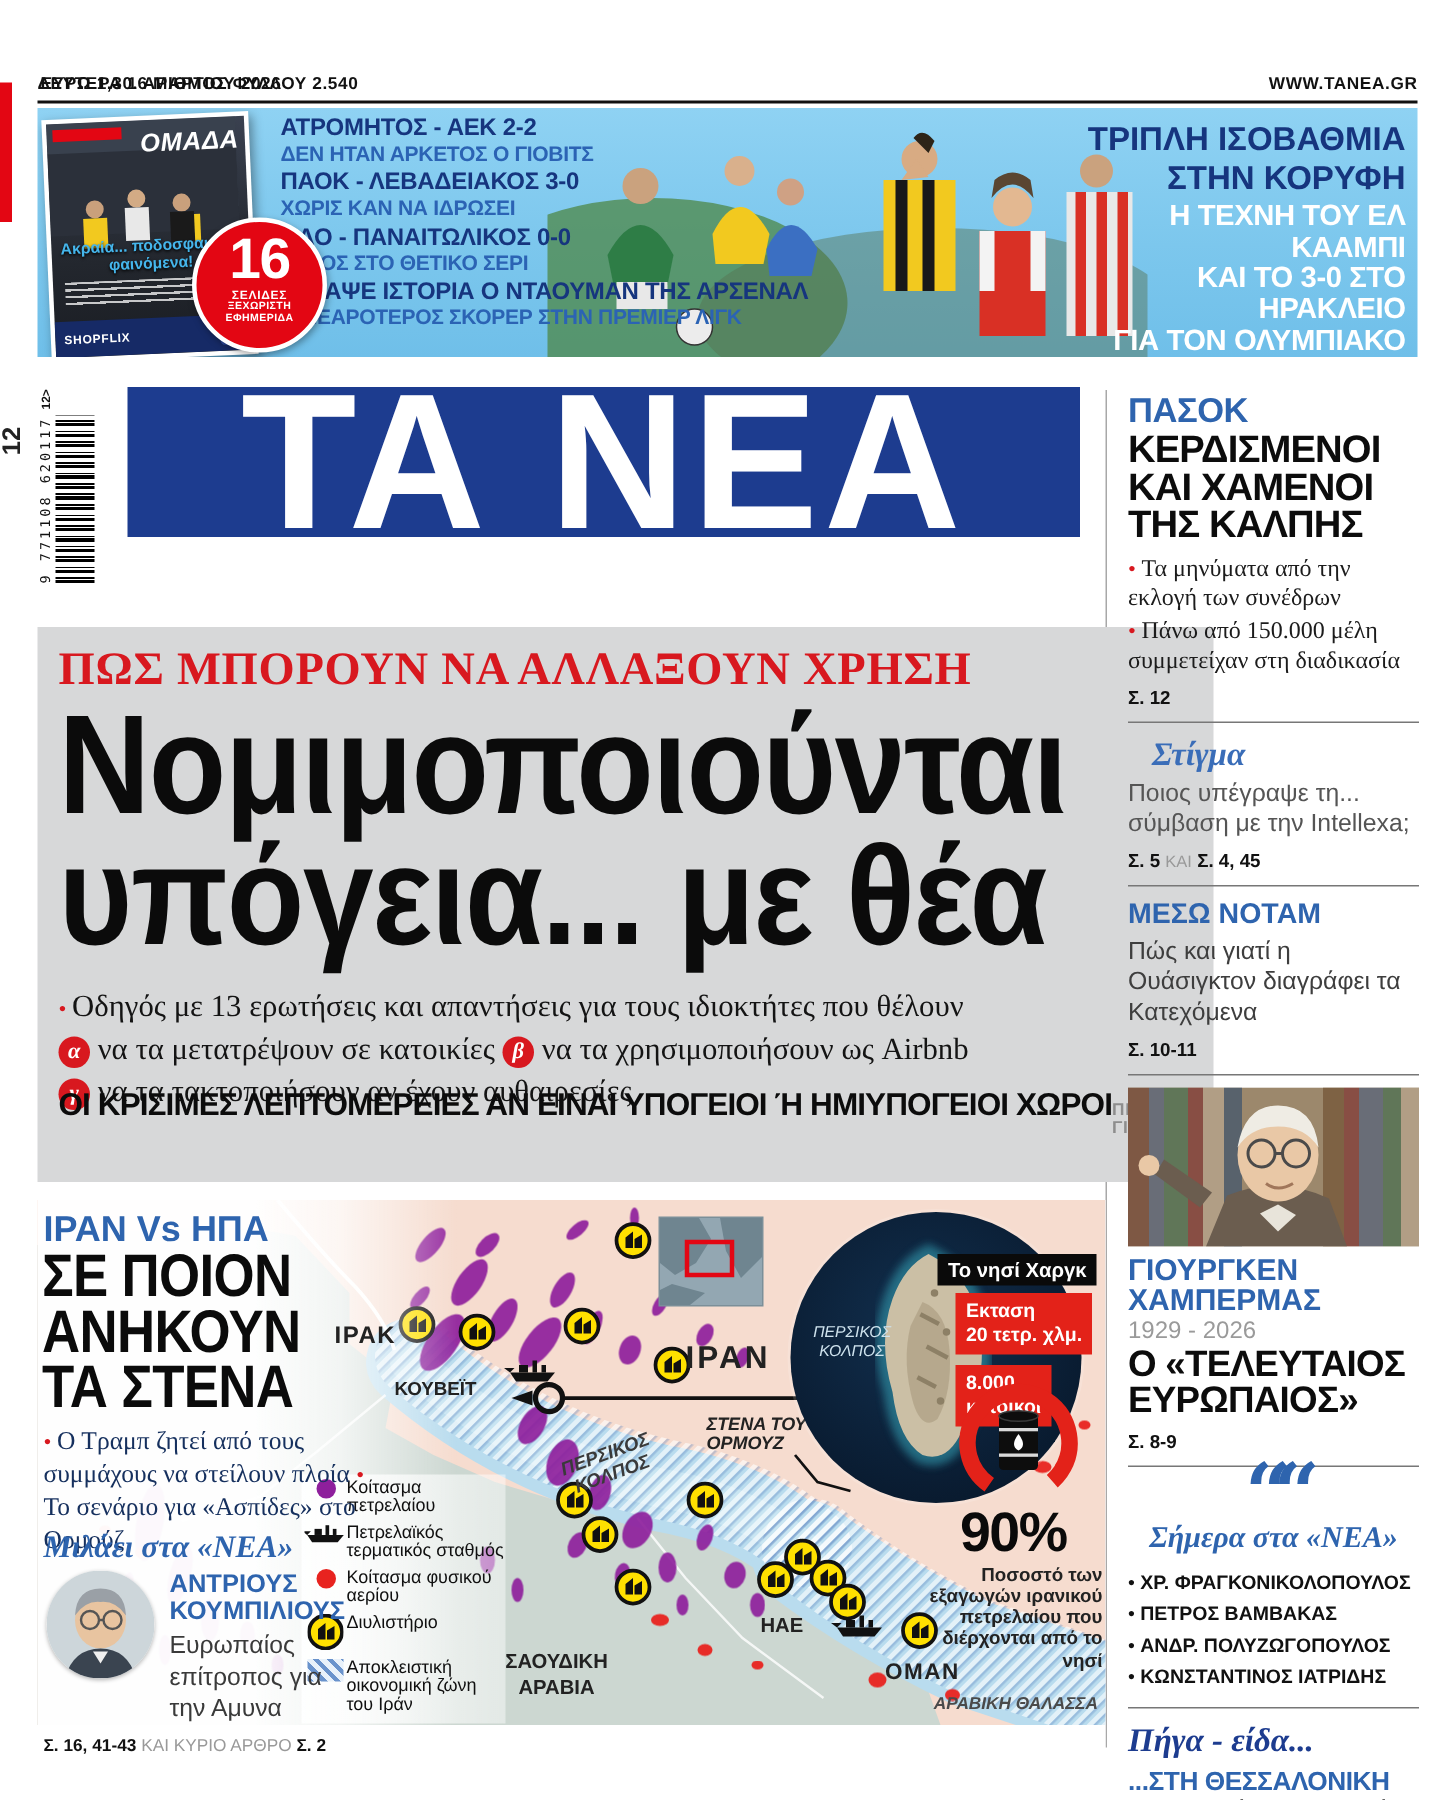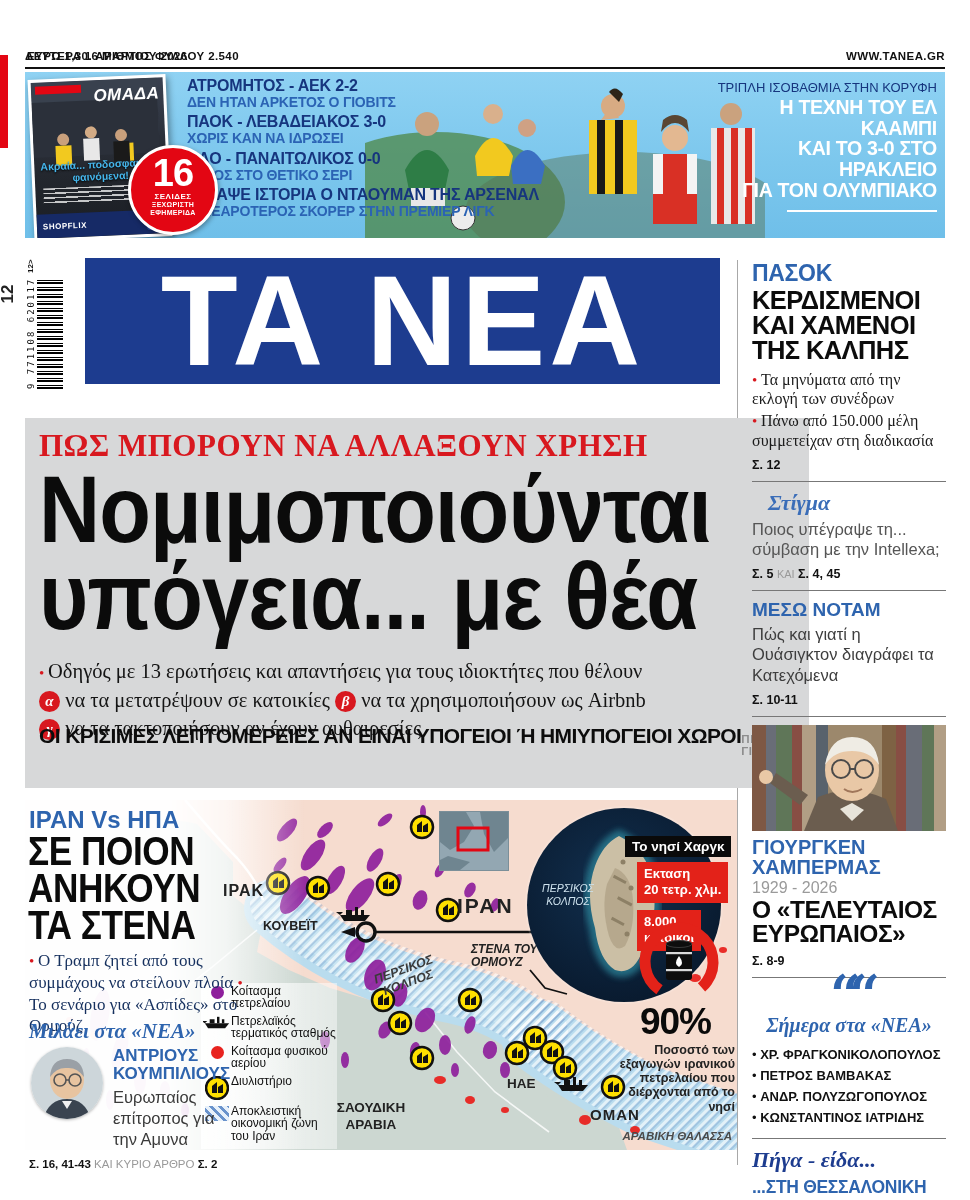--- a/index.html
+++ b/index.html
@@ -16,21 +16,21 @@
 
   
   .banner{position:absolute;left:25px;top:72px;width:920px;height:166px;
           background:linear-gradient(180deg,#8fd2f3 0%,#7cc7ed 55%,#6fbfe9 100%);overflow:hidden;}
   .banner-photo{position:absolute;left:340px;top:0;width:400px;height:166px;}
   .banner-list{position:absolute;left:162px;top:6px;width:360px;}
   .b-item{margin-bottom:5px;line-height:1.05;}
   .b-title{font-weight:900;font-size:16px;color:#16357e;letter-spacing:-.2px;}
   .b-sub{font-weight:800;font-size:14px;color:#2b63b4;letter-spacing:-.2px;}
   .banner-right{position:absolute;right:8px;top:8px;width:235px;text-align:right;}
-  .br-kicker{font-weight:400;font-size:13px;color:#16357e;margin-bottom:2px;}
+  .br-kicker{font-weight:700;font-size:22px;color:#16357e;margin-bottom:2px;}
   .br-line{font-weight:900;font-size:19.5px;color:#fff;line-height:1.06;letter-spacing:-.3px;}
   .br-div{border-top:2px solid #fff;width:150px;margin:10px 0 7px auto;}
 
   
   .mag{position:absolute;left:6px;top:5px;width:132px;height:156px;background:#fff;
        padding:3px;transform:rotate(-2.5deg);box-shadow:2px 3px 7px rgba(0,0,0,.4);}
   .mag-photo{position:relative;width:100%;height:100%;background:linear-gradient(180deg,#3a4150 0%,#23272e 60%,#1a1d23 100%);overflow:hidden;}
   .mag-title{position:absolute;right:4px;top:6px;color:#fff;font-weight:900;font-style:italic;font-size:17px;letter-spacing:.5px;}
   .mag-redtag{position:absolute;left:4px;top:4px;width:46px;height:8px;background:#e30613;}
   .mag-headline{position:absolute;left:0;right:0;top:78px;text-align:center;color:#45b6ec;
@@ -41,21 +41,21 @@
   .mag-shop{position:absolute;left:6px;bottom:7px;color:#fff;font-weight:900;font-size:8px;letter-spacing:.5px;}
   .mag-pl{position:absolute;right:6px;bottom:4px;width:16px;height:16px;background:#2d4ba0;border-radius:3px;}
   .badge16{position:absolute;left:103px;top:73px;width:84px;height:84px;border-radius:50%;
            background:#e30613;border:3px solid #fff;box-shadow:1px 2px 5px rgba(0,0,0,.35);
            color:#fff;text-align:center;z-index:5;}
   .badge16 .n{font-size:38px;font-weight:900;line-height:1.0;margin-top:6px;letter-spacing:-1px;}
   .badge16 .l1{font-size:8px;font-weight:900;letter-spacing:.5px;}
   .badge16 .l2{font-size:7px;font-weight:700;letter-spacing:.3px;line-height:1.2;}
 
   
-  .masthead{position:absolute;left:85px;top:258px;width:635px;height:126px;background:#1d3c8f;
+  .masthead{position:absolute;left:85px;top:258px;width:635px;height:100px;background:#1d3c8f;
             display:flex;align-items:center;justify-content:center;}
   .masthead-title{color:#fff;font-weight:900;font-size:126px;letter-spacing:4px;line-height:1;
                   transform:scaleY(1.02);}
   .edition-num{position:absolute;left:-1px;top:284px;transform:rotate(-90deg);font-weight:900;font-size:17px;color:#222;}
   .barcode-rot{position:absolute;left:26px;top:363px;width:145px;height:40px;
                transform:rotate(-90deg);transform-origin:20px 20px;background:#fff;}
   .bc-num{position:absolute;left:14px;top:0;font-size:9px;letter-spacing:2px;color:#111;font-family:"DejaVu Sans Mono",monospace;}
   .bc-bars{position:absolute;left:14px;top:11px;width:112px;height:26px;
            background:repeating-linear-gradient(90deg,#000 0 2px,#fff 2px 3px,#000 3px 4px,#fff 4px 7px);}
   .bc-top{position:absolute;left:130px;top:0;font-size:8px;font-weight:bold;}

